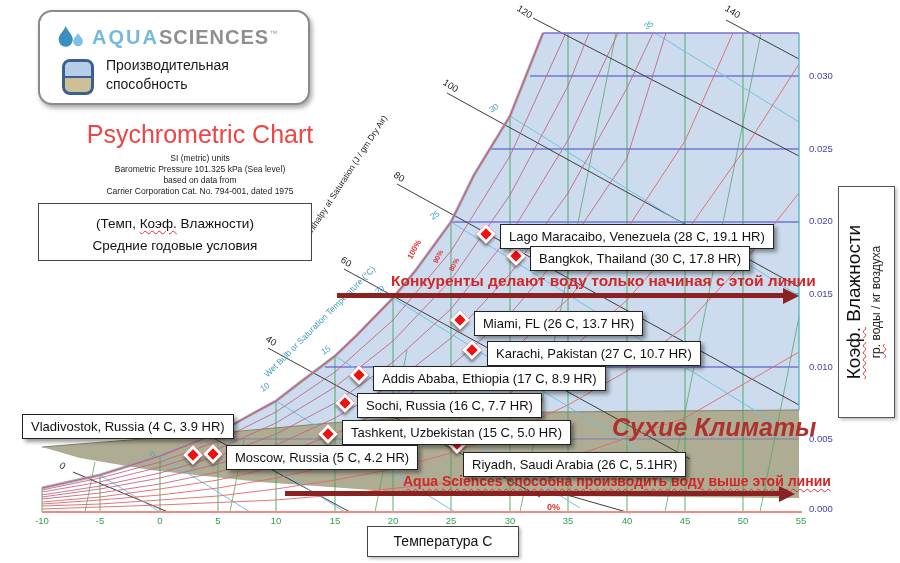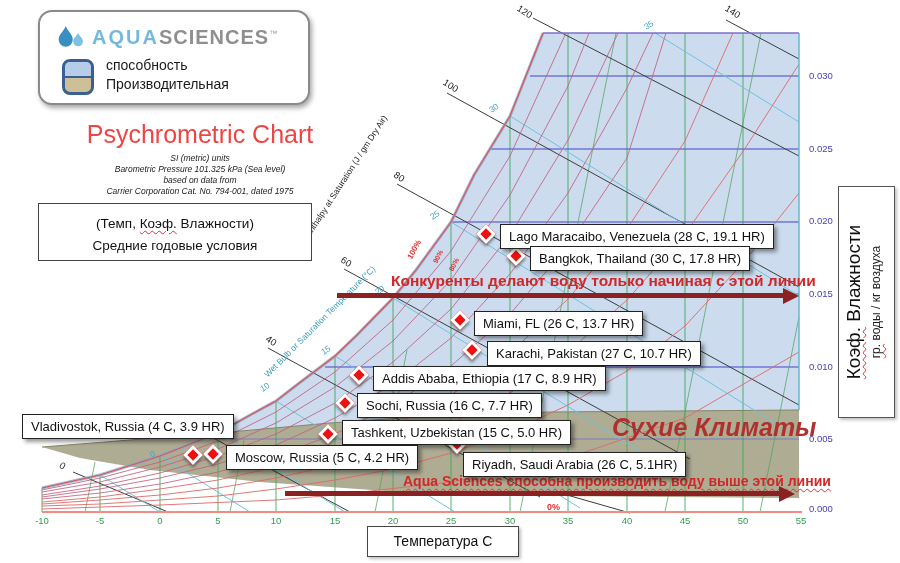--- a/index.html
+++ b/index.html
@@ -16,21 +16,21 @@
   .brand-aqua{color:#74b9dd;font-weight:bold;font-size:20px;letter-spacing:2px;margin-left:6px;}
   .brand-sci{color:#8f8f8f;font-weight:bold;font-size:20px;letter-spacing:1px;}
   .brand-tm{color:#9a9a9a;font-size:8px;vertical-align:top;margin-top:-8px;}
   .legend-swatch{position:absolute;left:22px;top:47px;width:32px;height:36px;border:3px solid #3c5f92;
                  border-radius:8px;overflow:hidden;background:#cdc098;}
   .legend-swatch .half-top{position:absolute;left:0;top:0;width:100%;height:52%;background:#b5cde8;border-bottom:2px solid #3c5f92;}
   .legend-text{position:absolute;left:66px;top:44px;font-size:14px;line-height:19px;color:#1a1a1a;width:190px;}
 
   
   .pc-title{left:60px;top:120px;width:280px;text-align:center;font-size:25px;color:#ef4444;}
-  .pc-sub{left:40px;top:153px;width:320px;text-align:center;font-size:8.5px;line-height:11px;color:#222;font-style:italic;}
+  .pc-sub{left:40px;top:153px;width:320px;text-align:center;font-size:8.5px;line-height:11px;color:#222;}
 
   
   .cond-box{left:38px;top:203px;width:274px;height:58px;border:1px solid #444;background:#fff;
             text-align:center;font-size:13.5px;padding-top:9px;line-height:22px;}
 
   
   .yaxis-box{left:838px;top:186px;width:57px;height:232px;border:1px solid #555;background:#fff;box-shadow:2px 2px 3px rgba(0,0,0,.25);}
   .yaxis-rot{position:absolute;left:50%;top:50%;width:220px;height:52px;margin:-26px 0 0 -110px;
              transform:rotate(-90deg);text-align:center;}
   .yaxis-title{font-size:19px;color:#111;line-height:26px;}
@@ -215,22 +215,22 @@
         </svg>
       </span>
       <span class="brand-aqua">AQUA</span>
       <span class="brand-sci">SCIENCES</span>
       <span class="brand-tm">™</span>
     </div>
     <div class="legend-swatch">
       <div class="half-top"></div>
     </div>
     <div class="legend-text">
+      <div>Производительная</div>
       <div>способность</div>
-      <div>Производительная</div>
     </div>
   </div>
 
   <div class="abs pc-title">Psychrometric Chart</div>
   <div class="abs pc-sub">
     <div>SI (metric) units</div>
     <div>Barometric Pressure 101.325 kPa (Sea level)</div>
     <div>based on data from</div>
     <div>Carrier Corporation Cat. No. 794-001, dated 1975</div>
   </div>

